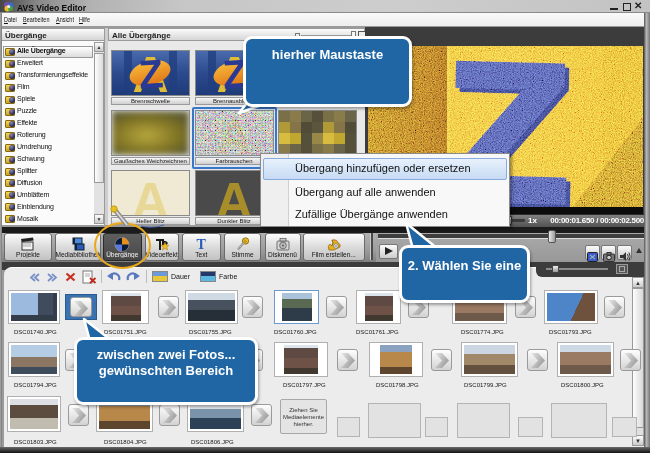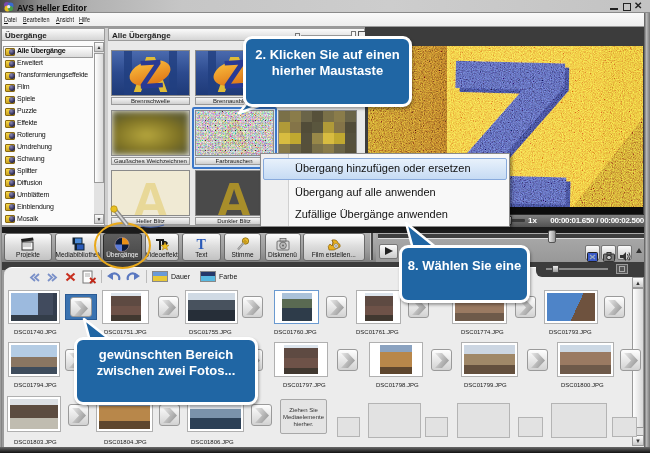--- a/index.html
+++ b/index.html
@@ -26,21 +26,21 @@
 <body>
 <div class="a" style="left:0;top:0;width:650px;height:453px;background:#9a9a9a"></div>
 <div class="a" style="left:0;top:0;width:650px;height:13px;background:linear-gradient(90deg,#464646 0,#8a8a8a 6%,#b2b2b2 14%,#c6c6c6 28%,#cdcdcd 60%,#c3c3c3 100%);border-bottom:1px solid #8a8a8a"></div>
 <svg class="a" style="left:3px;top:1px" width="11" height="11" viewBox="0 0 11 11">
     <circle cx="4" cy="4" r="3" fill="#7a4ab0"></circle>
     <circle cx="7.5" cy="4.5" r="3" fill="#3a6ad0"></circle>
     <circle cx="4.5" cy="7.5" r="3" fill="#e8c020"></circle>
     <circle cx="7.5" cy="7.5" r="2.5" fill="#48a048"></circle>
     <circle cx="5.7" cy="5.7" r="1.6" fill="#e8e8f0"></circle>
   </svg>
-<div class="a" style="left:17px;top:3px;font-size:8.5px;font-weight:bold;color:#0a0a0a">AVS Heller Editor</div>
+<div class="a" style="left:17px;top:3px;font-size:8.5px;font-weight:bold;color:#0a0a0a">AVS Video Editor</div>
 <div class="a" style="left:610px;top:8px;width:8px;height:2px;background:#222"></div>
 <div class="a" style="left:623px;top:3px;width:8px;height:8px;border:1.5px solid #222"></div>
 <div class="a" style="left:634px;top:1px;width:9px;height:9px;font-size:10px;font-weight:bold;color:#222;line-height:10px">✕</div>
 <div class="a" style="left:1px;top:13px;width:648px;height:14px;background:linear-gradient(#fafafa,#ededed);border-bottom:1px solid #9a9a9a"></div>
 <div class="a" style="left:4px;top:16px;font-size:7px;color:#111;transform:scaleX(0.78);transform-origin:0 0"><u>D</u>atei</div>
 <div class="a" style="left:23px;top:16px;font-size:7px;color:#111;transform:scaleX(0.78);transform-origin:0 0"><u>B</u>earbeiten</div>
 <div class="a" style="left:56px;top:16px;font-size:7px;color:#111;transform:scaleX(0.78);transform-origin:0 0"><u>A</u>nsicht</div>
 <div class="a" style="left:79px;top:16px;font-size:7px;color:#111;transform:scaleX(0.78);transform-origin:0 0"><u>H</u>ilfe</div>
 
 <div class="a" style="left:2px;top:28px;width:103px;height:13px;background:linear-gradient(#fbfbfb,#d5d5d5);border:1px solid #9a9a9a;border-left:none"></div>
@@ -568,30 +568,29 @@
 <div class="mi" style="top:208px">Zufällige Übergänge anwenden</div>
 
 <div class="a" style="left:94px;top:222px;width:57px;height:47px;border:2.5px solid #e9a91a;border-radius:50%;z-index:45"></div>
 <svg class="a" style="left:108px;top:203px;z-index:46" width="60" height="28" viewBox="0 0 60 28">
 <path d="M33 23 Q44 26 56 22" stroke="#3a5aaa" stroke-width="1.2" fill="none" opacity="0.8"></path>
 <line x1="7" y1="7" x2="19" y2="22" stroke="#8a8a8a" stroke-width="4.5"></line>
 <line x1="7" y1="7" x2="19" y2="22" stroke="#d8d8d8" stroke-width="2"></line>
 <circle cx="6" cy="6" r="3.2" fill="#e8c020" stroke="#b89010" stroke-width="0.8"></circle>
 </svg>
 <div class="callout" style="left:243px;top:36px;width:169px;height:71px;padding-top:8px;line-height:16px;z-index:51">
-    <div>2. Klicken Sie auf einen</div>
     <div>hierher Maustaste</div>
   </div>
 <svg class="a" style="left:235px;top:96px;z-index:50" width="48" height="20" viewBox="0 0 48 20">
     <path d="M16 2 L46 2 L4 17 Z" fill="#2066a4" stroke="#fff" stroke-width="2.5" stroke-linejoin="round"></path>
   </svg>
 <div class="callout" style="left:74px;top:337px;width:184px;height:68px;padding-top:7px;line-height:16px;z-index:51">
+    <div>zwischen zwei Fotos...</div>
     <div>gewünschten Bereich</div>
-    <div>zwischen zwei Fotos...</div>
   </div>
 <svg class="a" style="left:78px;top:315px;z-index:50" width="40" height="26" viewBox="0 0 40 26">
     <path d="M6 4 L12 26 L34 26 Z" fill="#2066a4" stroke="#fff" stroke-width="2.5" stroke-linejoin="round"></path>
   </svg>
 <div class="callout" style="left:399px;top:245px;width:131px;height:58px;padding-top:10px;line-height:16px;z-index:51">
-    <div>8. Wählen Sie eine</div>
+    <div>2. Wählen Sie eine</div>
   </div>
 <svg class="a" style="left:400px;top:219px;z-index:50" width="40" height="30" viewBox="0 0 40 30">
     <path d="M6 4 L13 30 L38 30 Z" fill="#2066a4" stroke="#fff" stroke-width="2.5" stroke-linejoin="round"></path>
   </svg>
 </body></html>

